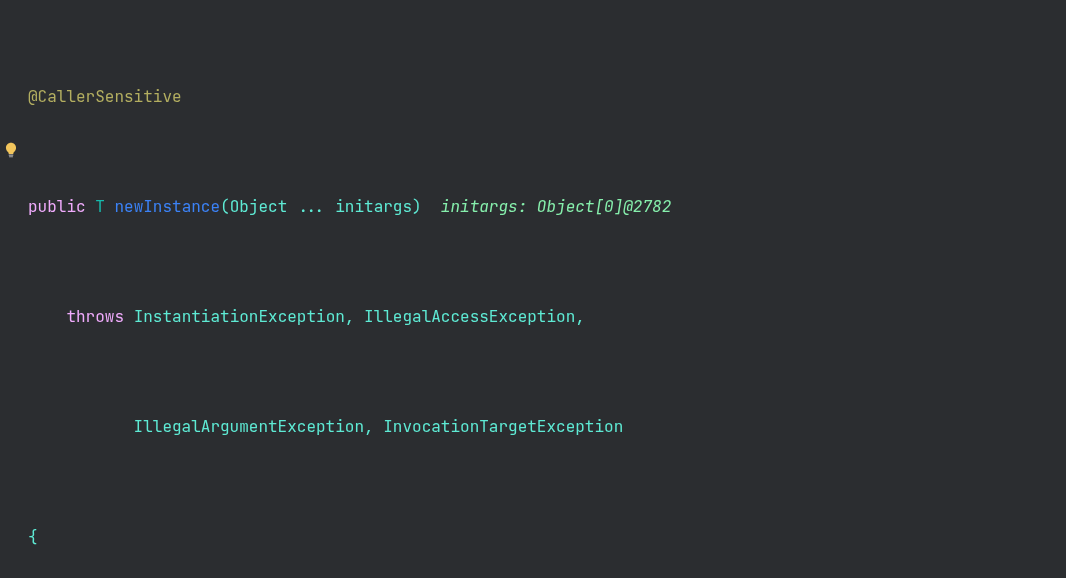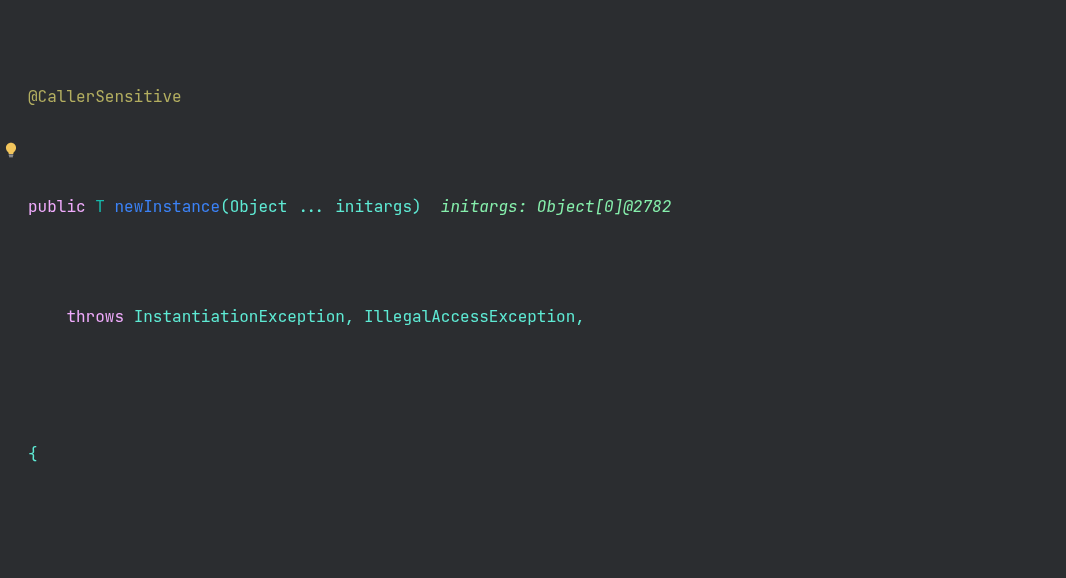--- a/index.html
+++ b/index.html
@@ -61,20 +61,21 @@
   </div>
 
   <div class="code">
 
     <div class="line"><span class="annotation">@CallerSensitive</span></div>
 
     <div class="line"><span class="kw">public</span><span class="punc"> </span><span class="type-param">T</span><span class="punc"> </span><span class="method-decl">newInstance</span><span class="punc">(Object ... initargs)</span><span class="punc">  </span><span class="param-hint">initargs: Object[0]@2782</span></div>
 
     <div class="line"><span>    </span><span class="kw">throws</span><span class="punc"> </span><span class="punc">InstantiationException</span><span class="punc">,</span><span class="punc"> </span><span class="punc">IllegalAccessException</span><span class="punc">,</span></div>
 
+    <div class="line"><span>           </span><span class="punc">IllegalArgumentException</span><span class="punc">,</span><span class="punc"> </span><span class="punc">InvocationTargetException</span></div>
 
     <div class="line"><span class="punc">{</span></div>
 
     
 
     
 
     
 
     

